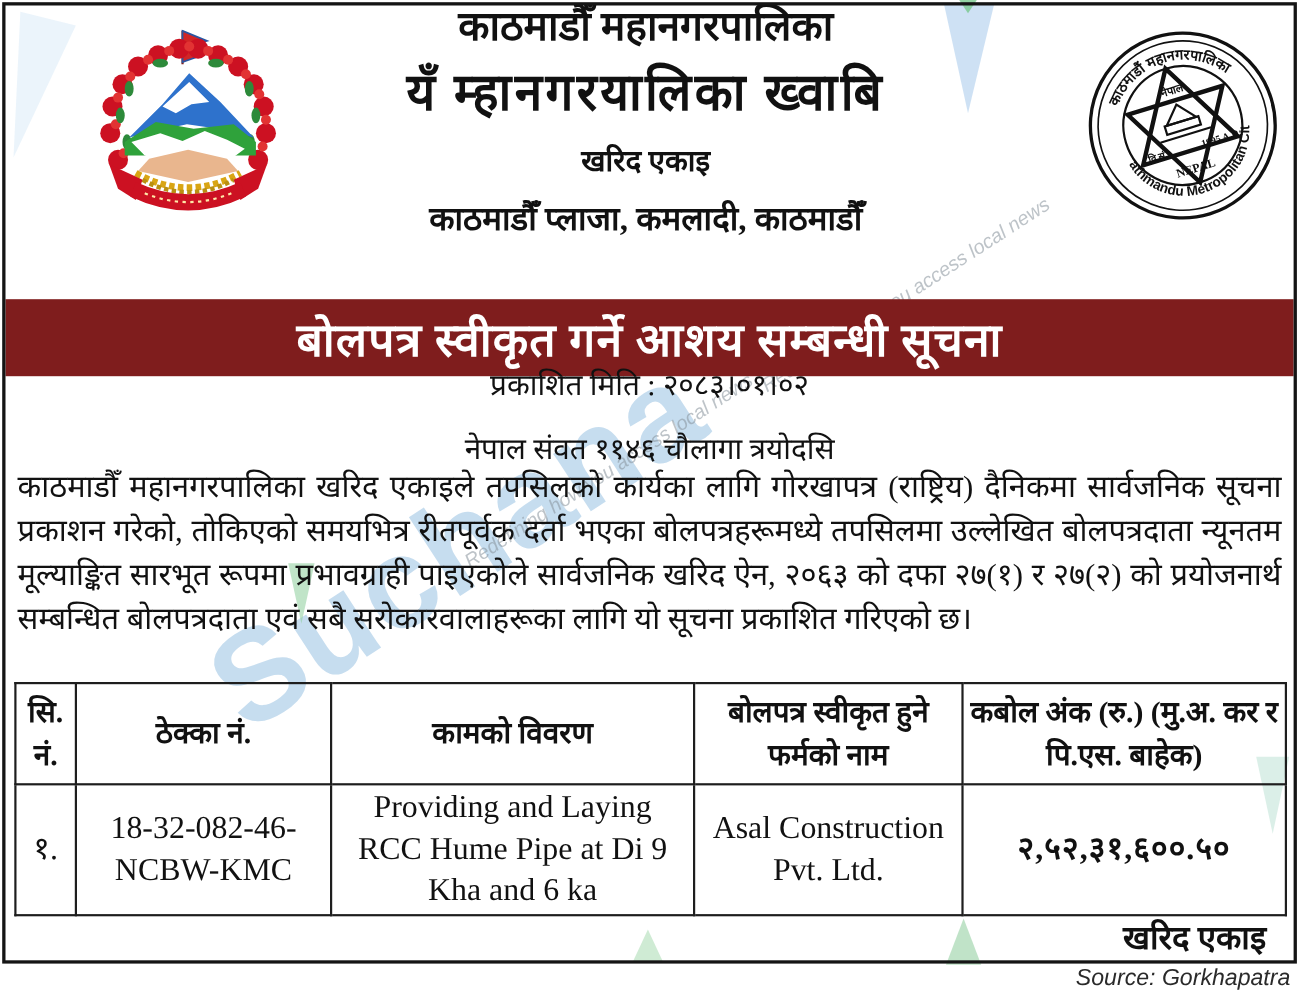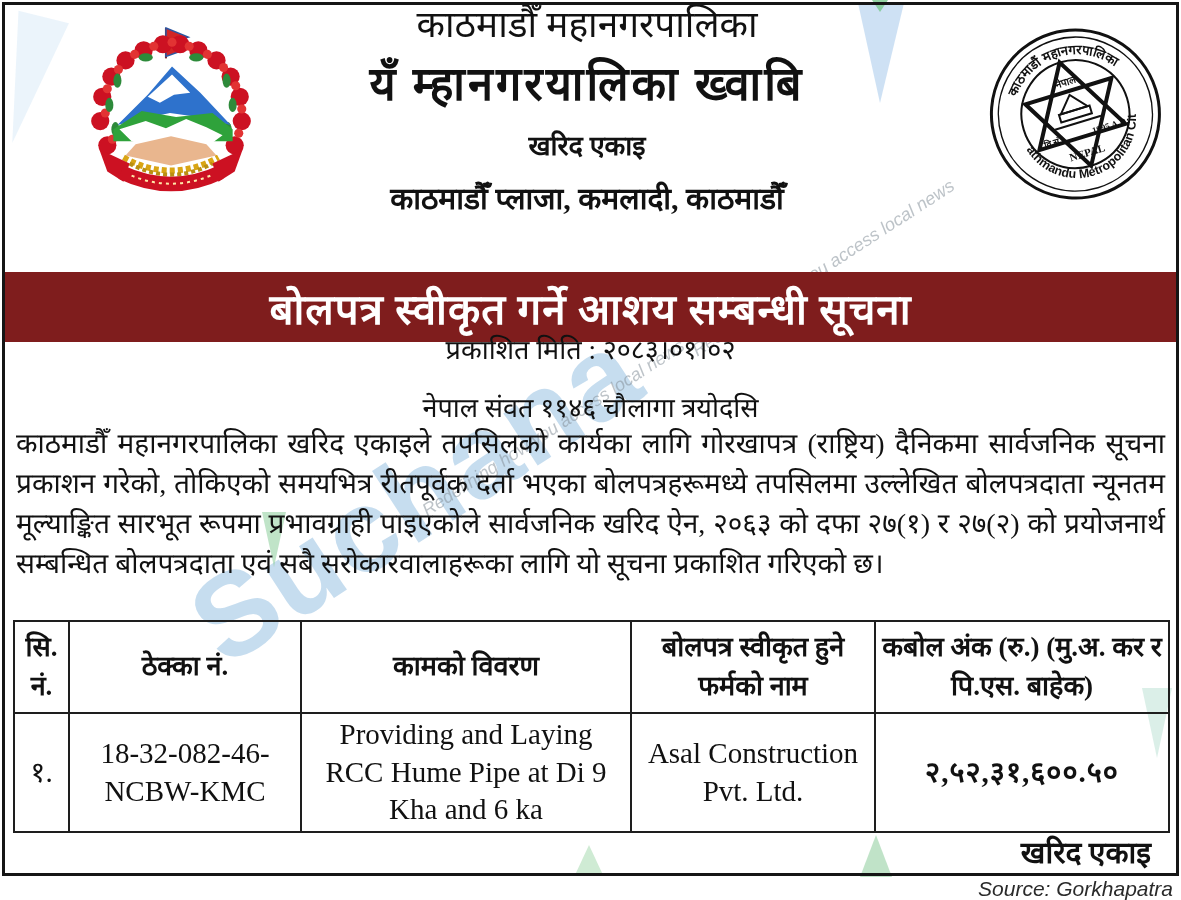--- a/index.html
+++ b/index.html
@@ -9,21 +9,21 @@
   .frame{position:absolute;left:2px;top:2px;width:1171px;height:868px;border:3px solid #151515;z-index:2;pointer-events:none;}
   
   .wm{position:absolute;z-index:0;pointer-events:none;}
   .wm-big{left:240px;top:555px;font-family:"Liberation Sans",sans-serif;font-weight:bold;font-size:118px;
           color:rgba(142,188,224,0.50);transform:rotate(-33deg);transform-origin:left bottom;letter-spacing:2px;}
   .wm-tag{font-family:"Liberation Sans",sans-serif;font-style:italic;font-size:18px;color:rgba(135,145,155,0.55);
           transform:rotate(-33deg);transform-origin:left bottom;white-space:nowrap;}
   .tri{position:absolute;width:0;height:0;z-index:0;}
   
   .header-block{position:absolute;left:272px;top:4px;width:630px;text-align:center;z-index:1;}
-  .org-name{font-size:37px;font-weight:normal;line-height:1.15;}
+  .org-name{font-size:37px;font-weight:bold;line-height:1.15;}
   .org-newari{font-size:45px;font-weight:900;letter-spacing:3px;margin-top:4px;transform:scaleY(1.05);}
   .office{font-size:30px;font-weight:bold;margin-top:8px;}
   .unit{font-size:27px;font-weight:bold;margin-top:14px;}
   .address{font-size:30px;font-weight:bold;margin-top:14px;}
   .emblem{position:absolute;z-index:1;}
   
   .banner{position:absolute;left:5px;right:5px;top:240px;height:70px;background:#7f1d1d;z-index:1;
           display:flex;align-items:center;justify-content:center;margin-top:32px;}
   .banner-text{color:#ffffff;font-size:42px;font-weight:bold;letter-spacing:1px;}
   

